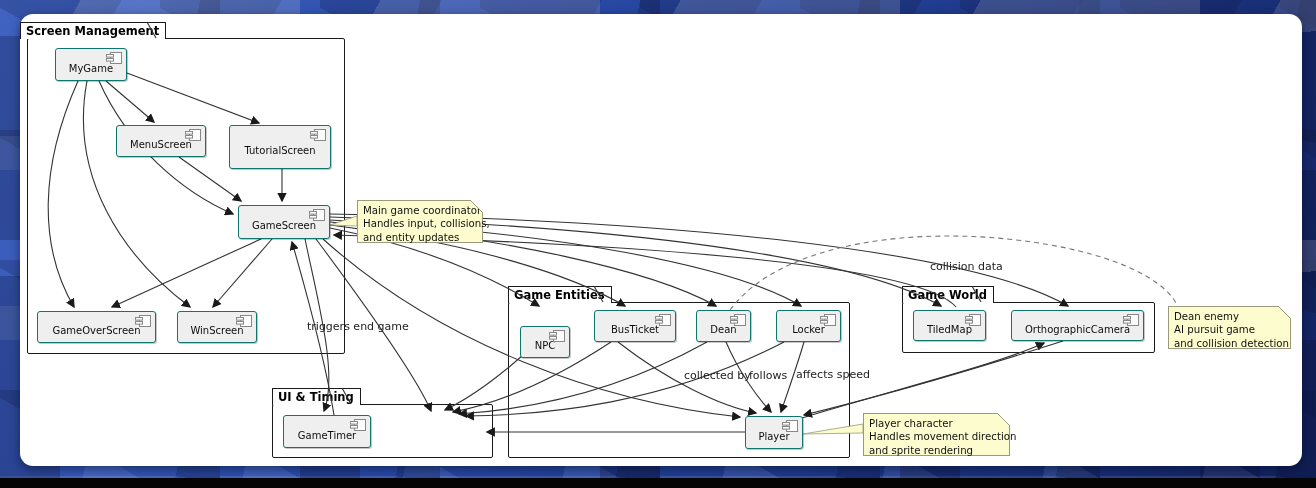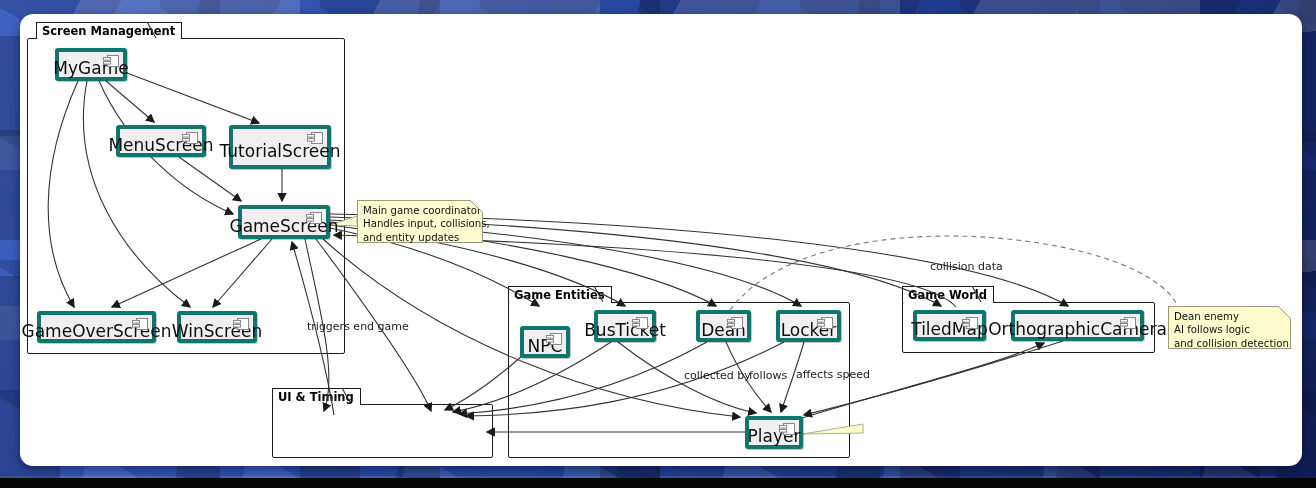--- a/index.html
+++ b/index.html
@@ -13,40 +13,40 @@
       conic-gradient(from 120deg at 55% 45%, rgba(130,160,235,.20) 0 70deg, rgba(255,255,255,0) 70deg 180deg, rgba(10,15,50,.20) 180deg 270deg, rgba(255,255,255,0) 270deg),
       linear-gradient(115deg, #4063c2 0%, #2a4aa6 35%, #1d3786 70%, #12225e 100%);
     background-size:300px 240px, 220px 170px, 160px 130px, 100% 100%;}
   .bottom-bar{position:absolute;left:0;right:0;bottom:0;height:10px;background:#060606;}
   .canvas{position:absolute;left:20px;top:14px;width:1282px;height:452px;background:#ffffff;
     border-radius:13px;box-shadow:0 3px 10px rgba(0,10,40,.5);}
   .edges{position:absolute;left:0;top:0;width:1282px;height:452px;pointer-events:none;}
   .pkg-body{position:absolute;border:1.4px solid #1a1a1a;border-radius:2px;box-sizing:border-box;background:transparent;}
   .pkg-tab{position:absolute;border:1.4px solid #1a1a1a;border-bottom:none;background:#fff;box-sizing:border-box;
     font-size:11.5px;font-weight:bold;color:#000;padding:1px 6px 0 5px;white-space:nowrap;}
-  .component{position:absolute;background:#efefef;border:4px solid #0f766e;border-radius:3px;
+  .component{position:absolute;background:#efefef;border:1px solid #0f766e;border-radius:3px;
     box-shadow:1px 1px 0 rgba(0,0,0,.22);display:flex;align-items:center;justify-content:center;
-    padding-top:7px;box-sizing:border-box;font-size:17px;color:#0d0d0d;white-space:nowrap;}
+    padding-top:7px;box-sizing:border-box;font-size:10px;color:#0d0d0d;white-space:nowrap;}
   .cicon{position:absolute;top:3px;right:4px;line-height:0;}
   .note{position:absolute;background:#fcfccf;border:1px solid #9a9a7a;box-sizing:border-box;
     font-size:10.2px;line-height:1.3;padding:3px 5px;color:#111;white-space:nowrap;}
   .fold{position:absolute;top:-1px;right:-1px;line-height:0;}
   .elabel{position:absolute;font-size:11px;color:#222;white-space:nowrap;}
 </style>
 </head>
 <body>
 
 <div class="page">
   <div class="bg"></div>
   <div class="bottom-bar"></div>
 
   <div class="canvas">
 
     <div class="pkg-body" style="left:7px;top:24px;width:318px;height:316px"></div>
-    <div class="pkg-tab" style="left:16px;top:8px;height:17px">Screen Management</div>
+    <div class="pkg-tab" style="left:0;top:8px;height:17px">Screen Management</div>
 
     <div class="pkg-body" style="left:252px;top:390px;width:221px;height:54px"></div>
     <div class="pkg-tab" style="left:252px;top:374px;height:17px">UI &amp; Timing</div>
 
     <div class="pkg-body" style="left:488px;top:288px;width:342px;height:156px"></div>
     <div class="pkg-tab" style="left:488px;top:272px;height:17px">Game Entities</div>
 
     <div class="pkg-body" style="left:882px;top:288px;width:253px;height:51px"></div>
     <div class="pkg-tab" style="left:882px;top:272px;height:17px">Game World</div>
 
@@ -147,29 +147,37 @@
       <span>GameOverScreen</span>
     </div>
     <div class="component" style="left:157px;top:297px;width:80px;height:32px">
       <span class="cicon"><svg width="16" height="12" viewBox="0 0 16 12">
             <rect x="4.5" y="0.5" width="11" height="11" fill="#fdfdfd" stroke="#888"></rect>
             <rect x="0.5" y="2.5" width="7" height="2.6" fill="#fdfdfd" stroke="#888"></rect>
             <rect x="0.5" y="6.5" width="7" height="2.6" fill="#fdfdfd" stroke="#888"></rect>
           </svg></span>
       <span>WinScreen</span>
     </div>
+    <div class="component" style="left:263px;top:401px;width:88px;height:33px">
+      <span class="cicon"><svg width="16" height="12" viewBox="0 0 16 12">
+            <rect x="4.5" y="0.5" width="11" height="11" fill="#fdfdfd" stroke="#888"></rect>
+            <rect x="0.5" y="2.5" width="7" height="2.6" fill="#fdfdfd" stroke="#888"></rect>
+            <rect x="0.5" y="6.5" width="7" height="2.6" fill="#fdfdfd" stroke="#888"></rect>
+          </svg></span>
+      <span>GameTimer</span>
+    </div>
     <div class="component" style="left:500px;top:312px;width:50px;height:32px">
       <span class="cicon"><svg width="16" height="12" viewBox="0 0 16 12">
             <rect x="4.5" y="0.5" width="11" height="11" fill="#fdfdfd" stroke="#888"></rect>
             <rect x="0.5" y="2.5" width="7" height="2.6" fill="#fdfdfd" stroke="#888"></rect>
             <rect x="0.5" y="6.5" width="7" height="2.6" fill="#fdfdfd" stroke="#888"></rect>
           </svg></span>
       <span>NPC</span>
     </div>
-    <div class="component" style="left:574px;top:296px;width:62px;height:32px">
+    <div class="component" style="left:574px;top:296px;width:82px;height:32px">
       <span class="cicon"><svg width="16" height="12" viewBox="0 0 16 12">
             <rect x="4.5" y="0.5" width="11" height="11" fill="#fdfdfd" stroke="#888"></rect>
             <rect x="0.5" y="2.5" width="7" height="2.6" fill="#fdfdfd" stroke="#888"></rect>
             <rect x="0.5" y="6.5" width="7" height="2.6" fill="#fdfdfd" stroke="#888"></rect>
           </svg></span>
       <span>BusTicket</span>
     </div>
     <div class="component" style="left:676px;top:296px;width:55px;height:32px">
       <span class="cicon"><svg width="16" height="12" viewBox="0 0 16 12">
             <rect x="4.5" y="0.5" width="11" height="11" fill="#fdfdfd" stroke="#888"></rect>
@@ -213,27 +221,36 @@
 
     <div class="note" style="left:337px;top:186px;width:126px;height:43px">
       <svg class="fold" width="13" height="13">
           <path d="M0 0 L13 0 L13 13 Z" fill="#ffffff"></path>
           <path d="M0 0 L13 13" stroke="#9a9a7a" stroke-width="1"></path>
         </svg>
       <div>Main game coordinator</div>
       <div>Handles input, collisions,</div>
       <div>and entity updates</div>
     </div>
+    <div class="note" style="left:843px;top:399px;width:147px;height:43px">
+      <svg class="fold" width="13" height="13">
+          <path d="M0 0 L13 0 L13 13 Z" fill="#ffffff"></path>
+          <path d="M0 0 L13 13" stroke="#9a9a7a" stroke-width="1"></path>
+        </svg>
+      <div>Player character</div>
+      <div>Handles movement direction</div>
+      <div>and sprite rendering</div>
+    </div>
     <div class="note" style="left:1148px;top:292px;width:123px;height:43px">
       <svg class="fold" width="13" height="13">
           <path d="M0 0 L13 0 L13 13 Z" fill="#ffffff"></path>
           <path d="M0 0 L13 13" stroke="#9a9a7a" stroke-width="1"></path>
         </svg>
       <div>Dean enemy</div>
-      <div>AI follows logic</div>
+      <div>AI pursuit game</div>
       <div>and collision detection</div>
     </div>
 
     <div class="elabel" style="left:287px;top:306px">triggers end game</div>
     <div class="elabel" style="left:664px;top:355px">collected by</div>
     <div class="elabel" style="left:729px;top:355px">follows</div>
     <div class="elabel" style="left:776px;top:354px">affects speed</div>
     <div class="elabel" style="left:910px;top:246px">collision data</div>
 
   </div>

